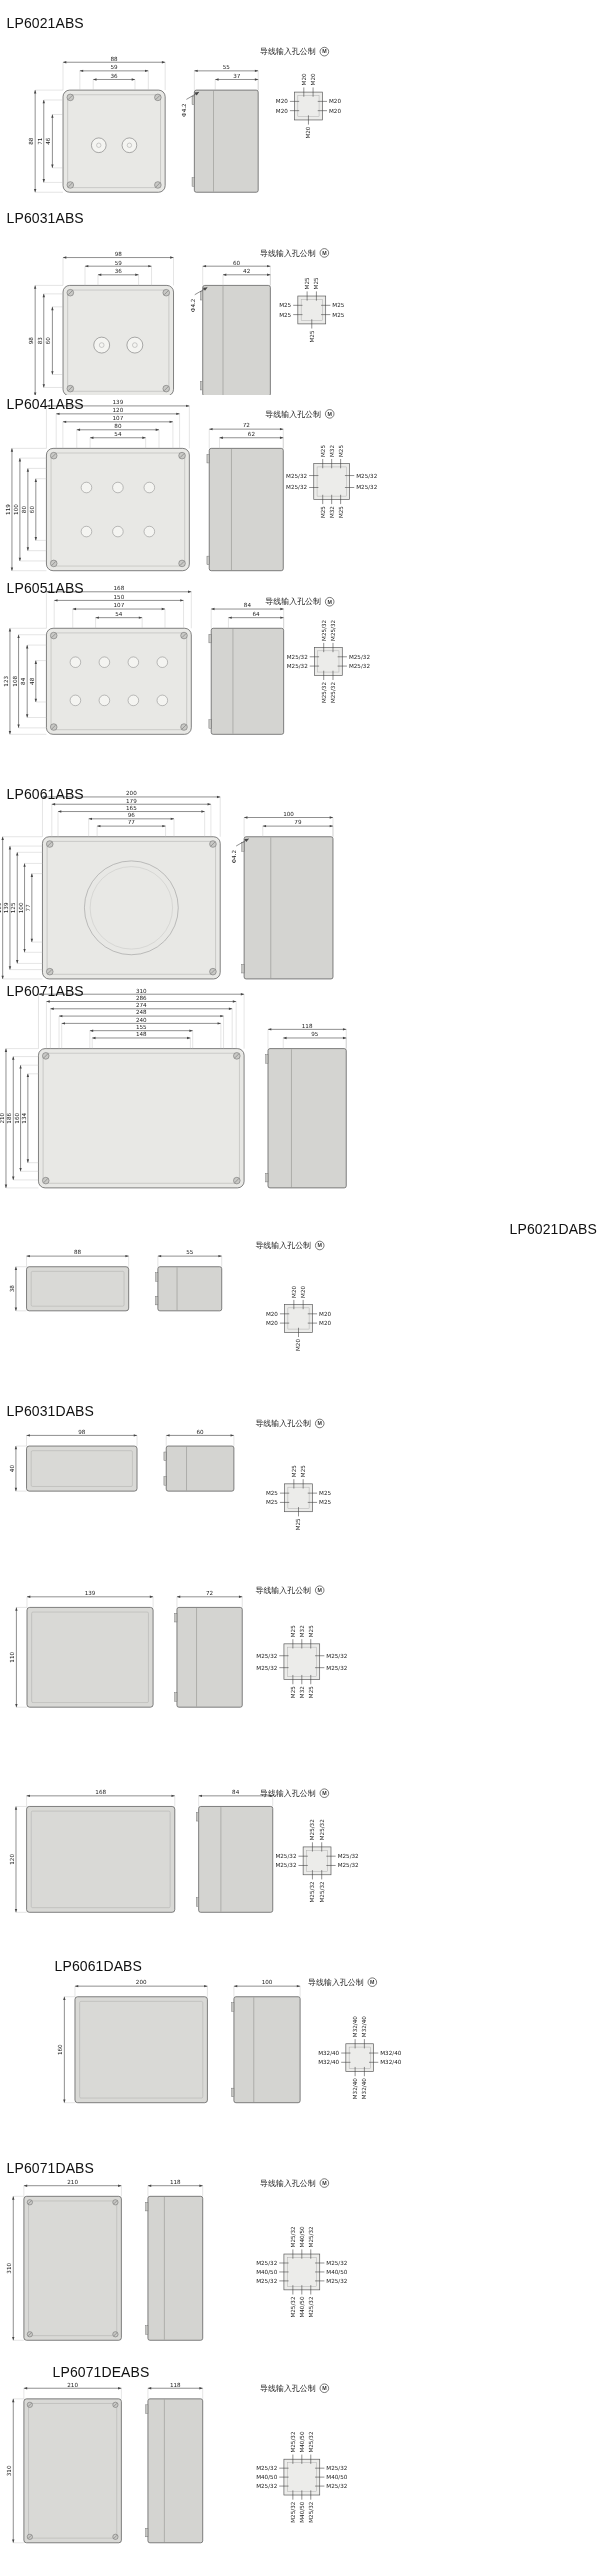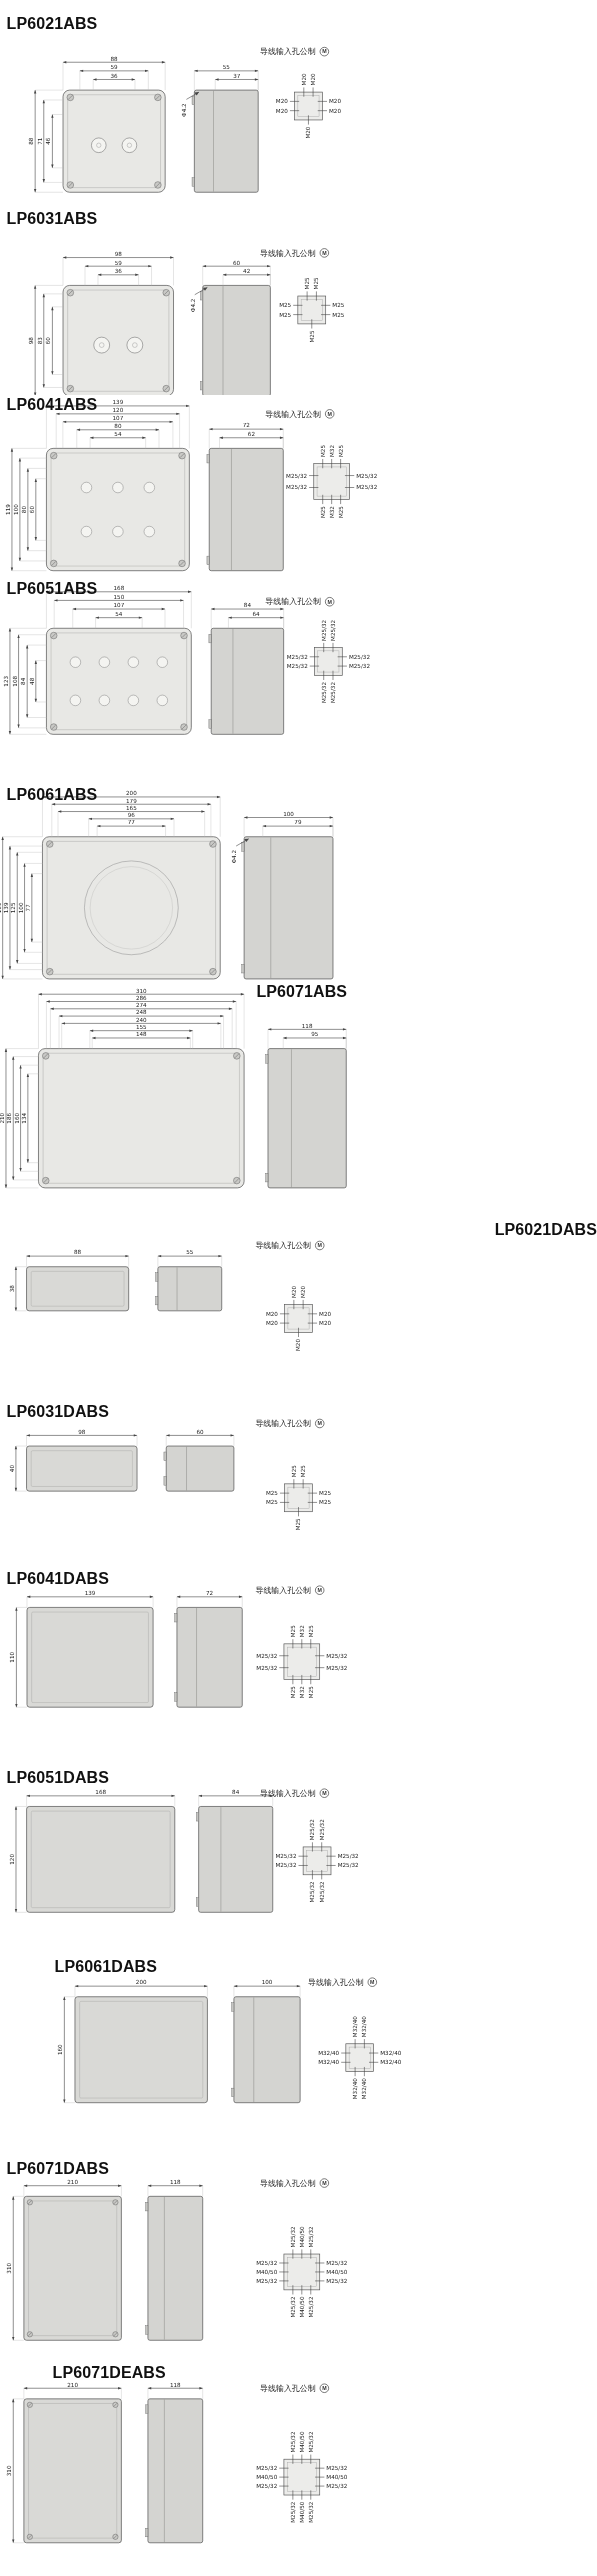--- a/index.html
+++ b/index.html
@@ -1,18 +1,18 @@
 <!DOCTYPE html>
 <html style="font-size:10.6px"><head>
 <meta charset="utf-8">
 <style>
   html,body{margin:0;padding:0;background:#fff;}
   body{width:597px;height:2576px;position:relative;font-family:"Liberation Sans","DejaVu Sans",sans-serif;overflow:hidden;}
   .sec{position:absolute;left:0;width:597px;}
-  .sec h3{margin:0;padding:1.3px 0 0 6.6px;font-size:16px;font-weight:bold;color:#111;letter-spacing:0.1px;position:relative;z-index:2;}
+  .sec h3{margin:0;padding:1.3px 0 0 6.6px;font-size:14px;font-weight:normal;color:#111;letter-spacing:0.1px;position:relative;z-index:2;}
   .sec svg{position:absolute;left:0;top:0;z-index:1;}
   .dl{stroke:#444;stroke-width:0.9;}
   .xl{stroke:#bdbdbd;stroke-width:0.6;}
   .dt{font-size:8.5px;fill:#222;font-family:"DejaVu Sans",sans-serif;}
   .et{font-size:8.5px;fill:#222;font-family:"DejaVu Sans",sans-serif;}
   .cl{font-size:12px;fill:#222;font-family:"DejaVu Sans",sans-serif;}
 </style>
 </head>
 <body>
 
@@ -562,21 +562,21 @@
           <polygon fill="#444" points="502,62 497,60.2 497,63.8"></polygon>
           <text class="dt" text-anchor="middle" x="449.07" y="59.5">79</text>
           <line class="xl" x1="396.14" y1="62" x2="396.14" y2="78"></line>
           <line class="xl" x1="502" y1="62" x2="502" y2="78"></line>
           <text class="dt" x="356" y="108" text-anchor="middle" transform="rotate(-90 356 108)">Φ4.2</text>
           <line class="dl" x1="356" y1="92" x2="375" y2="81" stroke-width="0.7"></line>
           <polygon fill="#444" points="375,81 368,81.5 371.5,86"></polygon>
         </g>
       </svg>
     </div>
-    <div class="sec" style="top: 982px; height: 238px; text-align: center;">
+    <div class="sec" style="top: 982px; height: 238px;">
       <h3>LP6071ABS</h3>
       <svg width="597" height="238" viewBox="0 0 900 358" xmlns="http://www.w3.org/2000/svg">
         <g>
           <rect x="58" y="100" width="310" height="210" rx="10" fill="#e8e8e5" stroke="#555" stroke-width="1.1"></rect>
           <rect x="65" y="107" width="296" height="196" rx="6" fill="none" stroke="#b0b0ad" stroke-width="0.8"></rect>
           <circle cx="69" cy="111" r="5" fill="#c9c9c6" stroke="#666" stroke-width="0.8"></circle>
           <line x1="66" y1="114" x2="72" y2="108" stroke="#666" stroke-width="0.8"></line>
           <circle cx="357" cy="111" r="5" fill="#c9c9c6" stroke="#666" stroke-width="0.8"></circle>
           <line x1="354" y1="114" x2="360" y2="108" stroke="#666" stroke-width="0.8"></line>
           <circle cx="69" cy="299" r="5" fill="#c9c9c6" stroke="#666" stroke-width="0.8"></circle>
@@ -782,21 +782,20 @@
           <line class="dl" x1="422" y1="151" x2="436" y2="151"></line>
           <text class="et" x="419" y="154" text-anchor="end">M25</text>
           <line class="dl" x1="464" y1="137" x2="478" y2="137"></line>
           <text class="et" x="481" y="140" text-anchor="start">M25</text>
           <line class="dl" x1="464" y1="151" x2="478" y2="151"></line>
           <text class="et" x="481" y="154" text-anchor="start">M25</text>
         </g>
       </svg>
     </div>
     <div class="sec" style="top: 1569px; height: 198px;">
-      <h3>LP6041DABS</h3>
       <svg width="597" height="198" viewBox="0 0 900 299" xmlns="http://www.w3.org/2000/svg">
         <g>
           <rect x="40" y="58" width="190.43" height="150.70000000000002" rx="4" fill="#d9d9d6" stroke="#555" stroke-width="1.1"></rect>
           <rect x="47" y="65" width="176.43" height="136.70000000000002" rx="2" fill="none" stroke="#b0b0ad" stroke-width="0.8"></rect>
         </g>
         <g>
           <line class="dl" x1="40" y1="42" x2="230.43" y2="42"></line>
           <polygon fill="#444" points="40,42 45,40.2 45,43.8"></polygon>
           <polygon fill="#444" points="230.43,42 225.43,40.2 225.43,43.8"></polygon>
           <text class="dt" text-anchor="middle" x="135.215" y="39.5">139</text>
@@ -846,21 +845,20 @@
           <line class="dl" x1="421" y1="149" x2="435" y2="149"></line>
           <text class="et" x="418" y="152" text-anchor="end">M25/32</text>
           <line class="dl" x1="475" y1="131" x2="489" y2="131"></line>
           <text class="et" x="492" y="134" text-anchor="start">M25/32</text>
           <line class="dl" x1="475" y1="149" x2="489" y2="149"></line>
           <text class="et" x="492" y="152" text-anchor="start">M25/32</text>
         </g>
       </svg>
     </div>
     <div class="sec" style="top: 1768px; height: 189px;">
-      <h3>LP6051DABS</h3>
       <svg width="597" height="189" viewBox="0 0 900 285" xmlns="http://www.w3.org/2000/svg">
         <g>
           <rect x="40" y="58" width="223.44" height="159.60000000000002" rx="4" fill="#d9d9d6" stroke="#555" stroke-width="1.1"></rect>
           <rect x="47" y="65" width="209.44" height="145.60000000000002" rx="2" fill="none" stroke="#b0b0ad" stroke-width="0.8"></rect>
         </g>
         <g>
           <line class="dl" x1="40" y1="42" x2="263.44" y2="42"></line>
           <polygon fill="#444" points="40,42 45,40.2 45,43.8"></polygon>
           <polygon fill="#444" points="263.44,42 258.44,40.2 258.44,43.8"></polygon>
           <text class="dt" text-anchor="middle" x="151.72" y="39.5">168</text>

